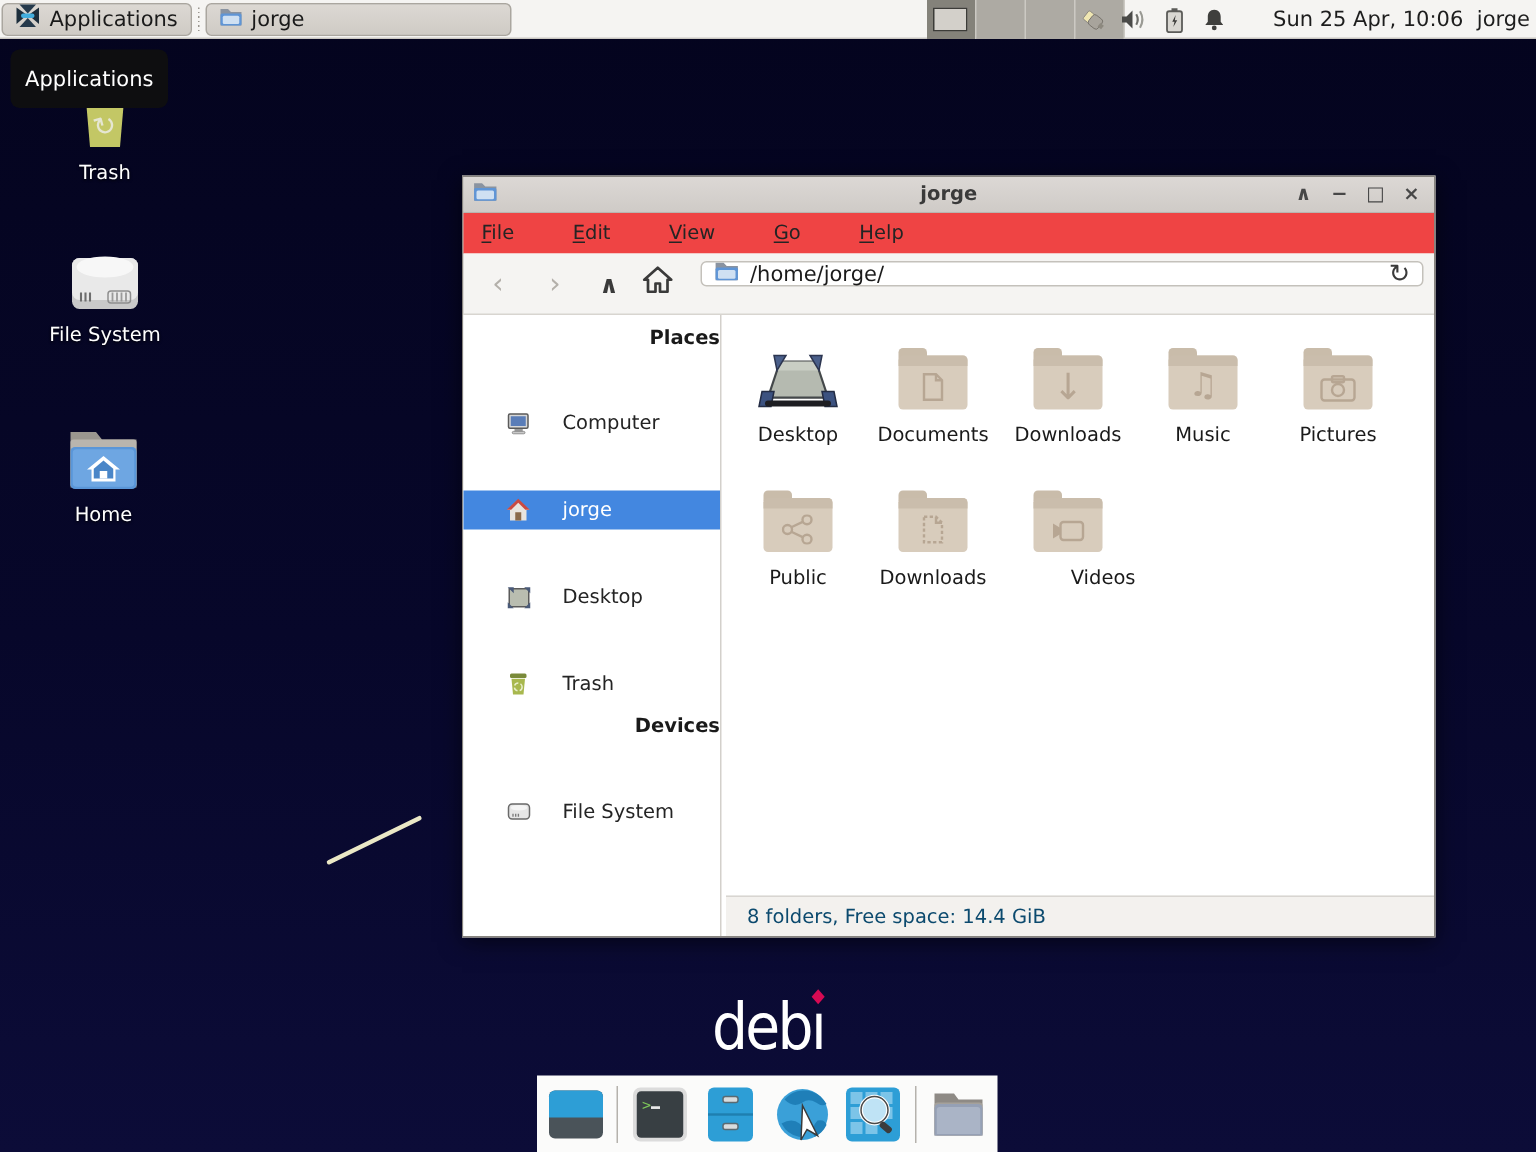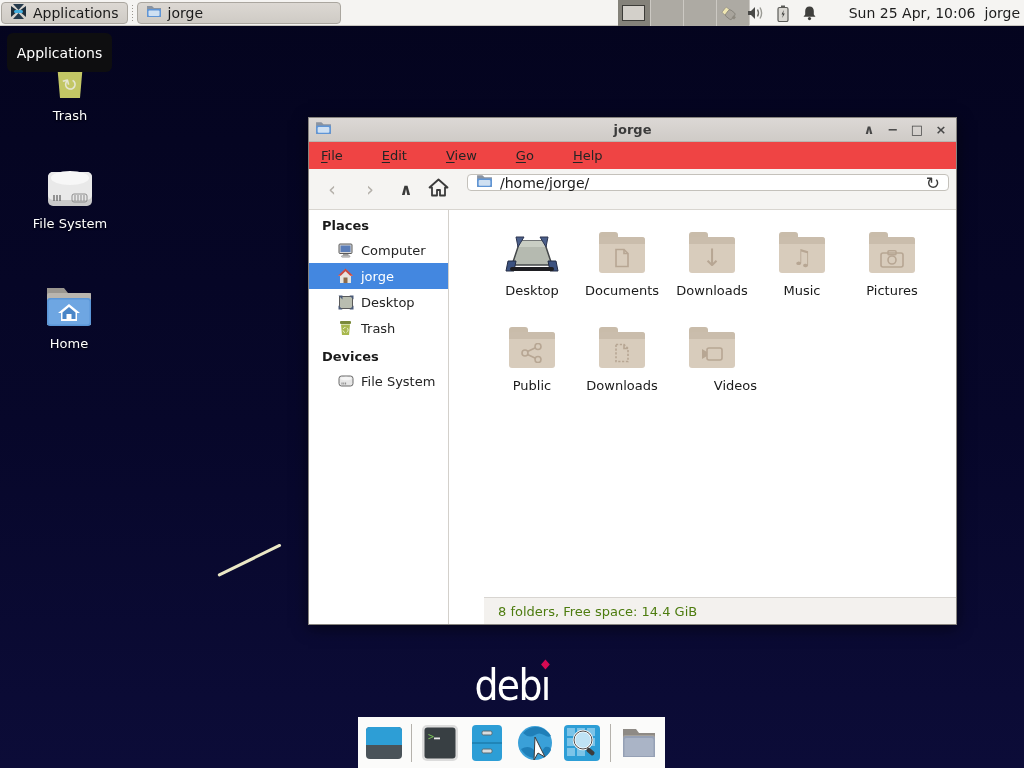--- a/index.html
+++ b/index.html
@@ -61,43 +61,43 @@
   .toolbar { position:absolute; left:0; top:51px; right:0; height:41px; background:#f5f4f2;
     border-bottom:1px solid #d8d5d0; display:flex; align-items:center; }
   .tbtn { width:30px; text-align:center; font-size:19px; color:#3a3a3a; }
   .tbtn.disabled { color:#b4b0aa; }
   .pathbar { position:absolute; left:158px; top:5px; width:482px; height:17px; background:#fff;
     border:1px solid #c4c1bb; border-radius:4px; display:flex; align-items:center; padding:0 8px; }
   .pathtext { font-size:14px; color:#1a1a1a; margin-left:7px; flex:1; }
   .reload { font-size:17px; color:#3a3a3a; }
 
   .winbody { position:absolute; left:0; top:92px; right:0; bottom:0; background:#fff; }
-  .sidepane { position:absolute; left:0; top:0; width:140px; bottom:0; background:#fff;
-    border-right:1px solid #d3d0cb; }
+  .sidepane { position:absolute; left:0; top:0; width:172px; bottom:0; background:#fff;
+    border-right:1px solid #d3d0cb;text-align:right; }
   .sp-header { font-size:13px; font-weight:bold; color:#1a1a1a; padding:8px 0 4px 13px; }
-  .sp-row { height:26px; display:flex; align-items:center; padding-left:28px; gap:7px;
-    font-size:13px; color:#242424; }
+  .sp-row { height:26px; display:flex; align-items:center; padding-left:28px; gap:21px;
+    font-size:13px; color:#242424;margin-top:32px; }
   .sp-row.sel { background:#4387e0; color:#fff; }
   .sp-ic { width:17px; height:17px; flex:0 0 17px; display:flex; align-items:center; justify-content:center; }
 
   .filegrid { position:absolute; left:175px; top:0; right:0; bottom:27px; background:#fff; }
   .fcell { position:absolute; width:90px; text-align:center; }
   .fcell .fimg { height:46px; display:flex; align-items:flex-end; justify-content:center; }
   .fcell .flbl { margin-top:10px; font-size:13px; color:#1a1a1a; }
   .folder { position:relative; width:46px; height:36px; background:#d8ccbc; border-radius:3px;
     display:flex; align-items:center; justify-content:center; }
   .folder::before { content:""; position:absolute; left:0; top:-5px; width:19px; height:7px;
     background:#c9bcaa; border-radius:3px 3px 0 0; }
   .folder::after { content:""; position:absolute; left:0; top:0; width:100%; height:7px;
     background:#cabdac; border-radius:3px 3px 0 0; }
   .fglyph { color:#b7a693; font-size:20px; line-height:1; z-index:1; }
 
   .statusbar { position:absolute; left:175px; right:0; bottom:0; height:27px; background:#f3f1ee;
     border-top:1px solid #d8d5d1; display:flex; align-items:center; padding-left:14px;
-    font-size:13px; color:#4d7c0f; }
+    font-size:13px; color:#0c4a6e; }
 
   
   .debian { position:absolute; left:452px; top:660px; width:120px; text-align:center;
     color:#fff; font-size:43px; letter-spacing:-2px; transform:scaleX(.88); }
   .logo-i { position:relative; display:inline-block; }
   .logo-i::before { content:""; position:absolute; left:50%; top:1px; width:7px; height:7px;
     background:#d70a53; transform:translateX(-50%) rotate(45deg); }
 
   
   .dock { position:absolute; left:358px; top:717px; width:307px; height:51px; background:#fbfbfa;

